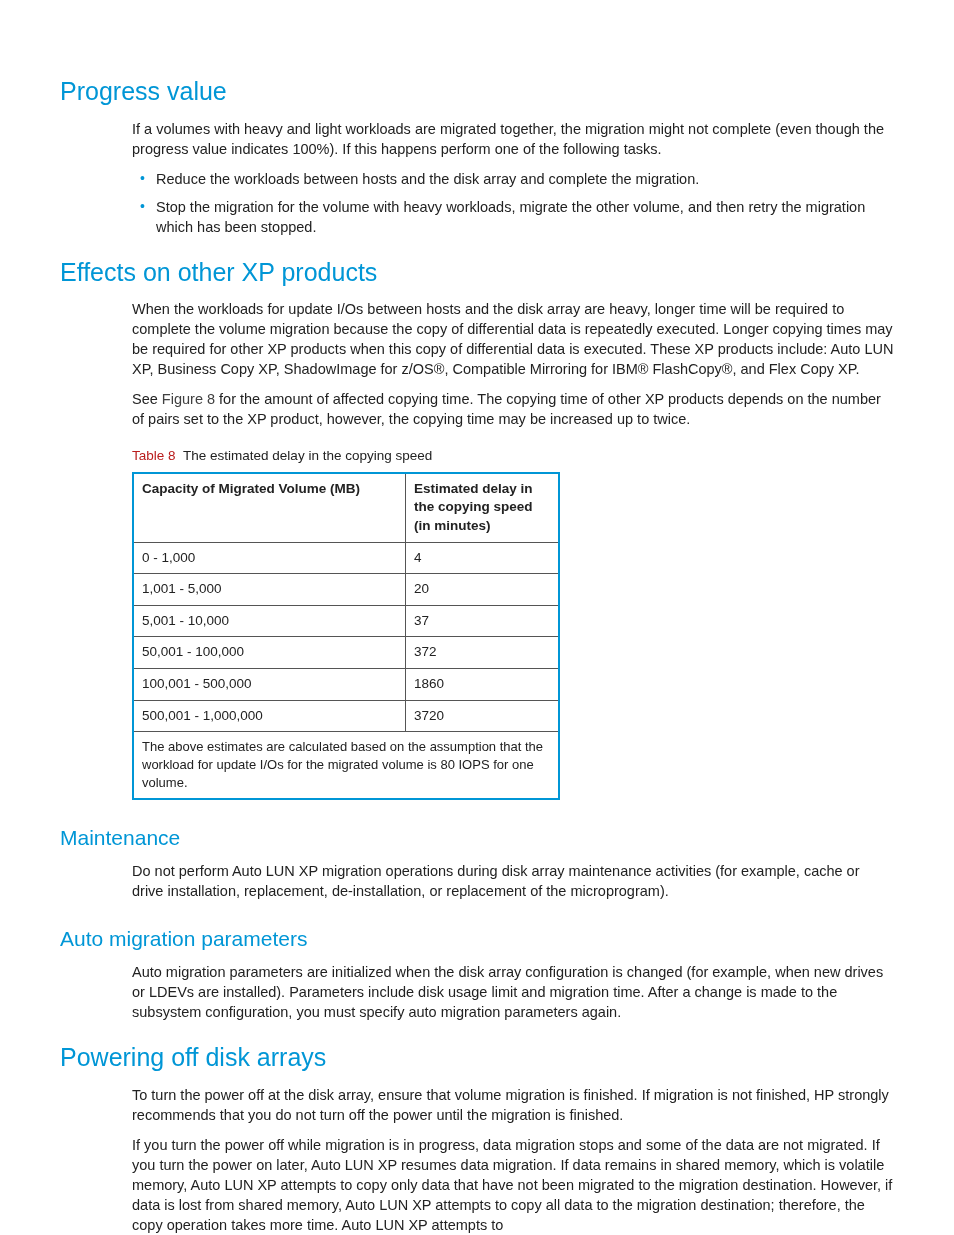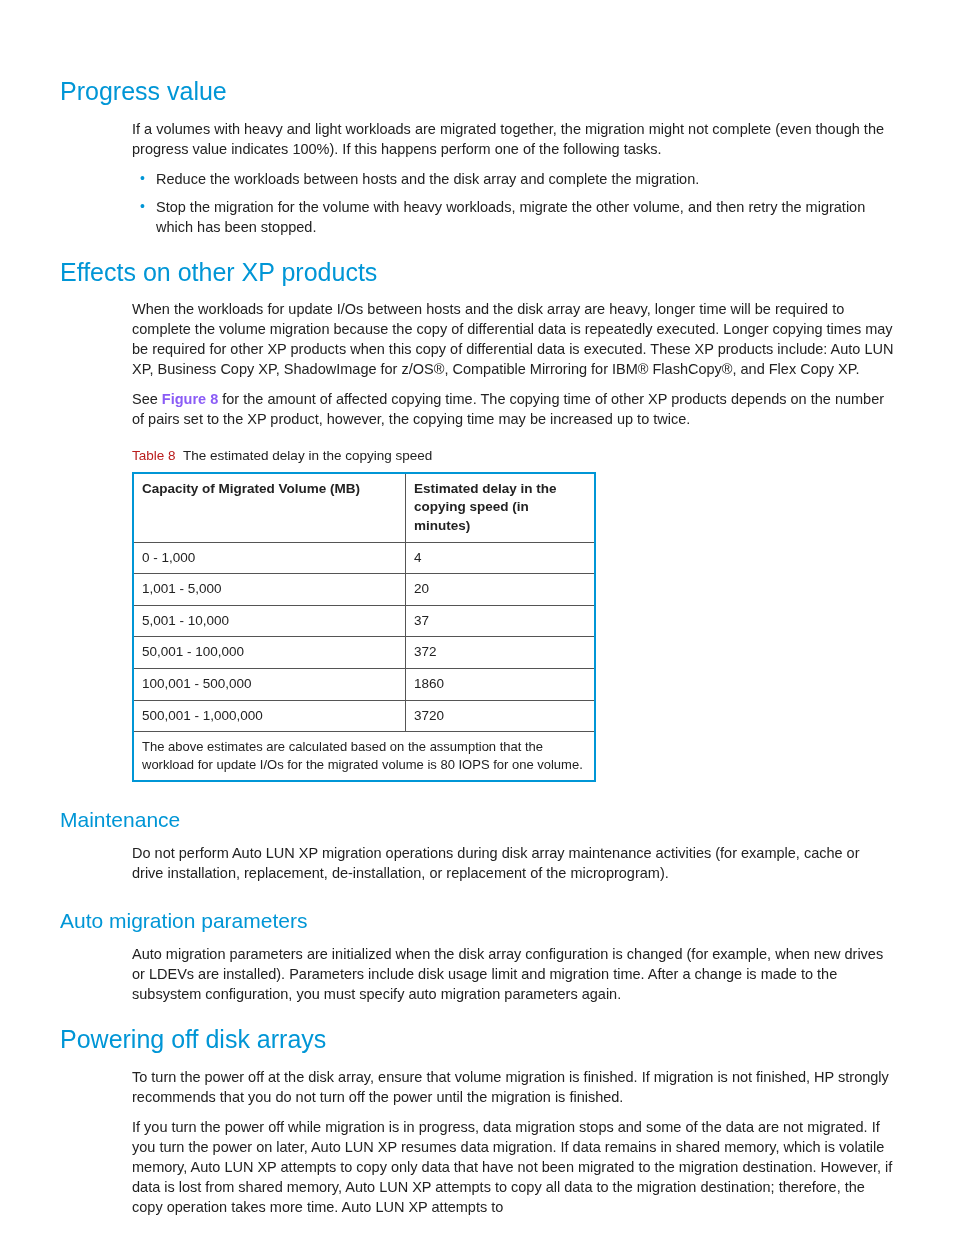--- a/index.html
+++ b/index.html
@@ -24,27 +24,27 @@
   ul { margin: 6px 0 10px 0; padding-left: 24px; list-style: none; }
   ul li { position: relative; padding-left: 0; margin-bottom: 8px; }
   ul li::before {
     content: "•";
     color: #0096d6;
     position: absolute;
     left: -16px;
     top: 0;
     font-size: 14px;
   }
-  a.figlink { color: #8b5cf6; text-decoration: none; font-weight: bold; }
+  a.figlink { color: #404040; text-decoration: none; }
   .table-caption { margin-top: 18px; margin-bottom: 6px; font-size: 13.5px; }
   .table-caption .caption-label { font-weight: normal; color: #b91c1c; }
   table {
     border-collapse: collapse;
     border: 2px solid #0096d6;
-    width: 464px;
+    width: 428px;
     font-size: 13.5px;
   }
   th, td {
     border: 1px solid #555;
     padding: 6px 8px;
     text-align: left;
     vertical-align: top;
   }
   th { font-weight: bold; }
   tfoot td { font-size: 13px; }

